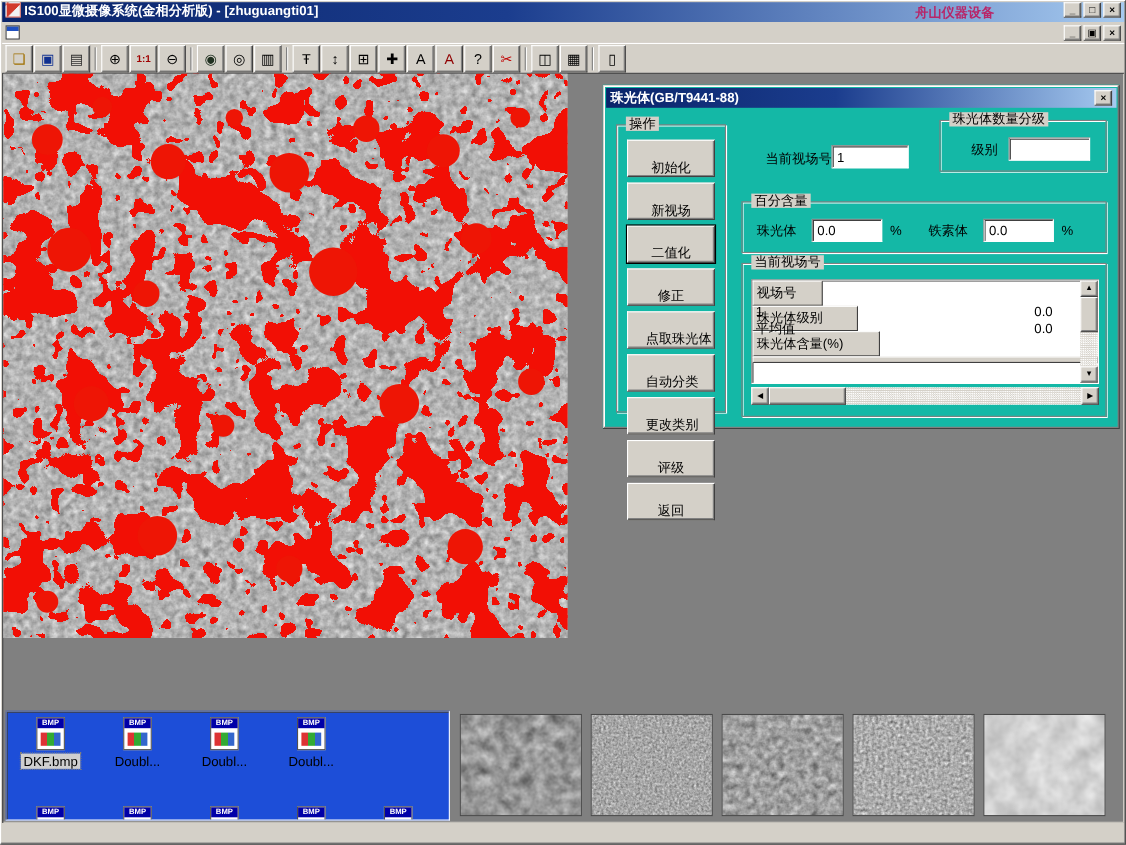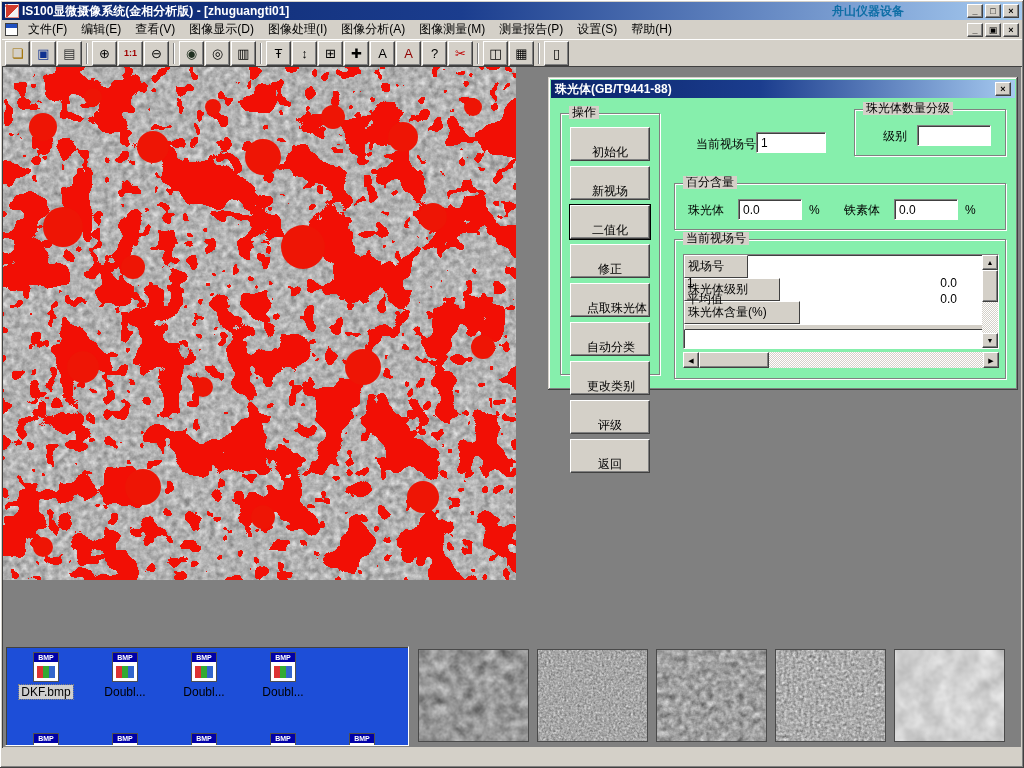--- a/index.html
+++ b/index.html
@@ -4,28 +4,28 @@
 <style>
   *{margin:0;padding:0;box-sizing:border-box;font-family:"Liberation Sans","DejaVu Sans",sans-serif;}
   html,body{width:1024px;height:768px;overflow:hidden;background:#808080;}
   #app{position:relative;width:1024px;height:768px;background:#d4d0c8;font-size:12px;color:#000;
        box-shadow:inset -1px -1px 0 #404040,inset 1px 1px 0 #fff,inset -2px -2px 0 #808080,inset 2px 2px 0 #d4d0c8;}
   button{font:inherit;cursor:default;}
 
   
   #titlebar{position:absolute;left:2px;top:2px;right:2px;height:18px;
     background:linear-gradient(90deg,#0a246a 0%,#1b3d8e 45%,#a6caf0 100%);
-    display:flex;align-items:center;padding:0 3px;gap:3px;}
+    display:flex;padding:0 3px;gap:3px;}
   #app-icon{width:14px;height:14px;flex:none;border:1px solid rgba(255,255,255,.4);
     background:linear-gradient(135deg,#d23b2c 0 55%,#f2f2f2 55%);}
   #title-text{color:#fff;font-weight:bold;white-space:nowrap;overflow:hidden;flex:1;}
   .cap-btn{width:16px;height:14px;background:#d4d0c8;border:1px solid;border-color:#fff #404040 #404040 #fff;
     box-shadow:inset -1px -1px 0 #808080;font-size:9px;line-height:10px;text-align:center;font-weight:bold;padding:0;}
   #caption-buttons,#mdi-buttons{display:flex;gap:2px;}
-  #watermark{position:absolute;top:3px;right:120px;color:#0369a1;font-weight:bold;opacity:.9;z-index:60;white-space:nowrap;}
+  #watermark{position:absolute;top:3px;right:120px;color:#be185d;font-weight:bold;opacity:.9;z-index:60;white-space:nowrap;}
 
   
   #menubar{position:absolute;left:2px;top:20px;right:2px;height:19px;background:#d4d0c8;
     display:flex;align-items:center;padding:0 3px;}
   #child-window-icon{width:13px;height:13px;margin-right:3px;flex:none;background:#fff;border:1px solid #404040;
     background:linear-gradient(180deg,#2050c0 0 40%,#fff 40%),#fff;}
   .menu-item{padding:2px 7px;white-space:nowrap;}
   #mdi-buttons{margin-left:auto;}
 
   
@@ -37,21 +37,21 @@
   .tb-glyph{font-size:13px;line-height:1;}
   .tb-sep{width:2px;height:21px;margin:0 3px;border-left:1px solid #808080;border-right:1px solid #fff;}
 
   
   #client{position:absolute;left:2px;top:66px;right:2px;bottom:20px;background:#808080;overflow:hidden;
     box-shadow:inset 1px 1px 0 #404040,inset -1px -1px 0 #d4d0c8;}
   #micrograph{position:absolute;left:1px;top:1px;width:513px;height:513px;}
   #micrograph svg{display:block;}
 
   
-  #dialog{position:absolute;left:546px;top:11px;width:470px;height:313px;background:#86efac;
+  #dialog{position:absolute;left:546px;top:11px;width:470px;height:313px;background:#14b8a6;
     box-shadow:inset -1px -1px 0 #404040,inset 1px 1px 0 #d4d0c8,inset -2px -2px 0 #808080,inset 2px 2px 0 #fff;}
   #dialog-titlebar{position:absolute;left:3px;top:3px;width:464px;height:18px;
     background:linear-gradient(90deg,#0a246a 0%,#1b3d8e 45%,#a6caf0 100%);
     display:flex;align-items:center;padding:0 4px;}
   #dialog-title{color:#fff;font-weight:bold;white-space:nowrap;flex:1;}
   .group{position:absolute;border:1px solid #808080;box-shadow:inset 1px 1px 0 #fff,1px 1px 0 #fff;}
   .legend{position:absolute;top:-8px;left:8px;background:#d4d0c8;padding:0 3px;line-height:13px;white-space:nowrap;}
   .dlabel{position:absolute;white-space:nowrap;line-height:14px;}
   .tfield{background:#fff;border:1px solid;border-color:#808080 #fff #fff #808080;
     box-shadow:inset 1px 1px 0 #404040;padding:1px 4px;font-size:12px;position:absolute;}
@@ -116,32 +116,20 @@
     <div id="caption-buttons">
         <button class="cap-btn">_</button>
         <button class="cap-btn">□</button>
         <button class="cap-btn">×</button>
       </div>
   </div>
   <div id="watermark">舟山仪器设备</div>
 
   <div id="menubar">
     <div id="child-window-icon"></div>
-    <div id="menu-items" style="display:flex;">
-        <span class="menu-item">文件(F)</span>
-        <span class="menu-item">编辑(E)</span>
-        <span class="menu-item">查看(V)</span>
-        <span class="menu-item">图像显示(D)</span>
-        <span class="menu-item">图像处理(I)</span>
-        <span class="menu-item">图像分析(A)</span>
-        <span class="menu-item">图像测量(M)</span>
-        <span class="menu-item">测量报告(P)</span>
-        <span class="menu-item">设置(S)</span>
-        <span class="menu-item">帮助(H)</span>
-      </div>
     <div id="mdi-buttons">
         <button class="cap-btn">_</button>
         <button class="cap-btn">▣</button>
         <button class="cap-btn">×</button>
       </div>
   </div>
 
   <div id="toolbar">
     <div id="toolbar-buttons">
         <button class="tb-btn">

